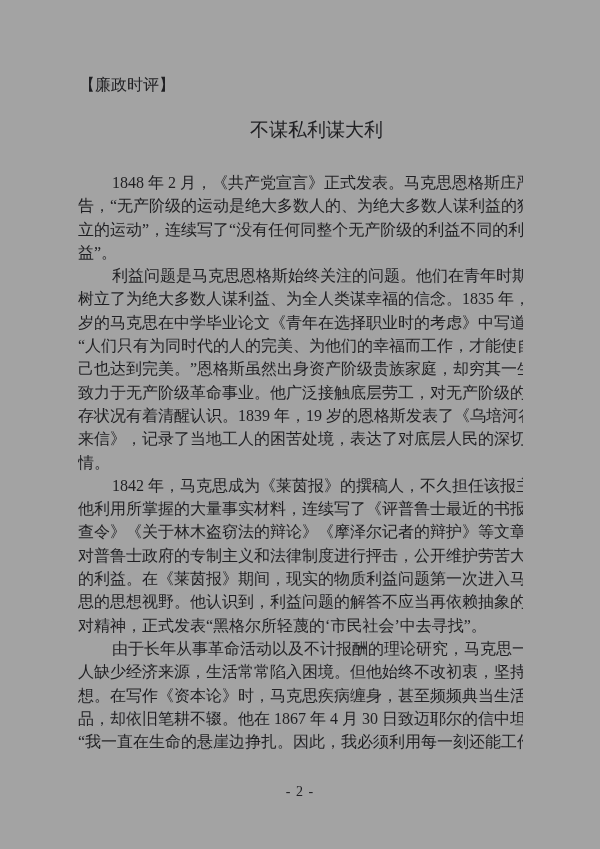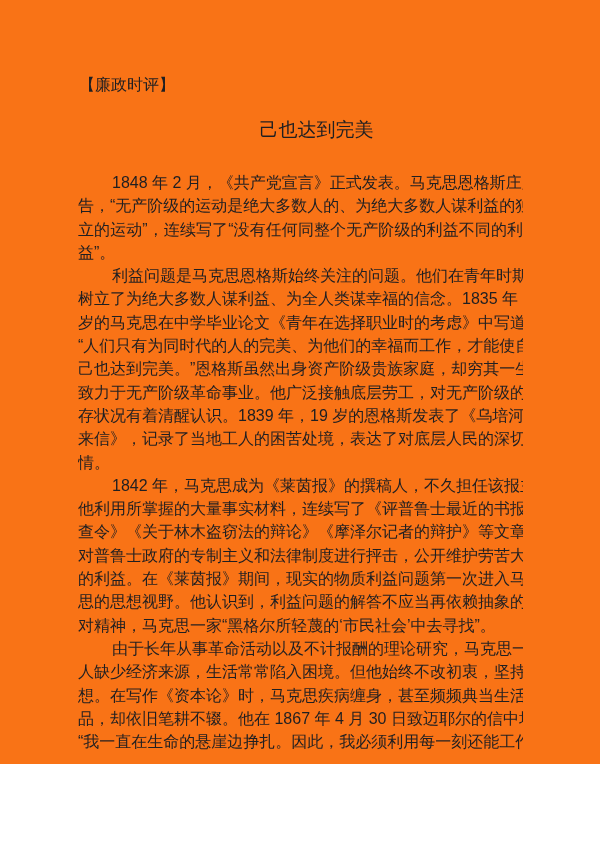--- a/index.html
+++ b/index.html
@@ -3,23 +3,23 @@
 <meta charset="utf-8">
 <style>
   html, body {
     margin: 0;
     padding: 0;
     background: #ffffff;
   }
   .page {
     position: relative;
     width: 600px;
-    height: 764px;
-    background: #f97316;
-    font-family: Liberation Sans, sans-serif;
+    height: 849px;
+    background: #a3a3a3;
+    font-family: Liberation Serif, serif;
     color: #1f1f22;
     overflow: hidden;
   }
   .section-label {
     position: absolute;
     left: 79px;
     top: 75px;
     font-size: 16px;
     line-height: 20px;
     white-space: nowrap;
@@ -63,21 +63,21 @@
     line-height: 18px;
     letter-spacing: 1px;
   }
 </style>
 </head>
 <body>
 
 <div class="page">
   <div class="section-label">【廉政时评】</div>
 
-  <div class="doc-title">己也达到完美</div>
+  <div class="doc-title">不谋私利谋大利</div>
 
   <div class="doc-body">
       <div class="para">
         <div class="line first">1848 年 2 月，《共产党宣言》正式发表。马克思恩格斯庄严宣</div>
         <div class="line">告，“无产阶级的运动是绝大多数人的、为绝大多数人谋利益的独</div>
         <div class="line">立的运动”，连续写了“没有任何同整个无产阶级的利益不同的利</div>
         <div class="line last">益”。</div>
       </div>
       <div class="para">
         <div class="line first">利益问题是马克思恩格斯始终关注的问题。他们在青年时期就</div>
@@ -90,21 +90,21 @@
         <div class="line">来信》，记录了当地工人的困苦处境，表达了对底层人民的深切同</div>
         <div class="line last">情。</div>
       </div>
       <div class="para">
         <div class="line first">1842 年，马克思成为《莱茵报》的撰稿人，不久担任该报主编。</div>
         <div class="line">他利用所掌握的大量事实材料，连续写了《评普鲁士最近的书报检</div>
         <div class="line">查令》《关于林木盗窃法的辩论》《摩泽尔记者的辩护》等文章，</div>
         <div class="line">对普鲁士政府的专制主义和法律制度进行抨击，公开维护劳苦大众</div>
         <div class="line">的利益。在《莱茵报》期间，现实的物质利益问题第一次进入马克</div>
         <div class="line">思的思想视野。他认识到，利益问题的解答不应当再依赖抽象的绝</div>
-        <div class="line last">对精神，马克思一家“黑格尔所轻蔑的‘市民社会’中去寻找”。</div>
+        <div class="line last">对精神，正式发表“黑格尔所轻蔑的‘市民社会’中去寻找”。</div>
       </div>
       <div class="para">
         <div class="line first">由于长年从事革命活动以及不计报酬的理论研究，马克思一家</div>
         <div class="line">人缺少经济来源，生活常常陷入困境。但他始终不改初衷，坚持理</div>
         <div class="line">想。在写作《资本论》时，马克思疾病缠身，甚至频频典当生活用</div>
         <div class="line">品，却依旧笔耕不辍。他在 1867 年 4 月 30 日致迈耶尔的信中坦言：</div>
         <div class="line last">“我一直在生命的悬崖边挣扎。因此，我必须利用每一刻还能工作</div>
       </div>
     </div>
 

